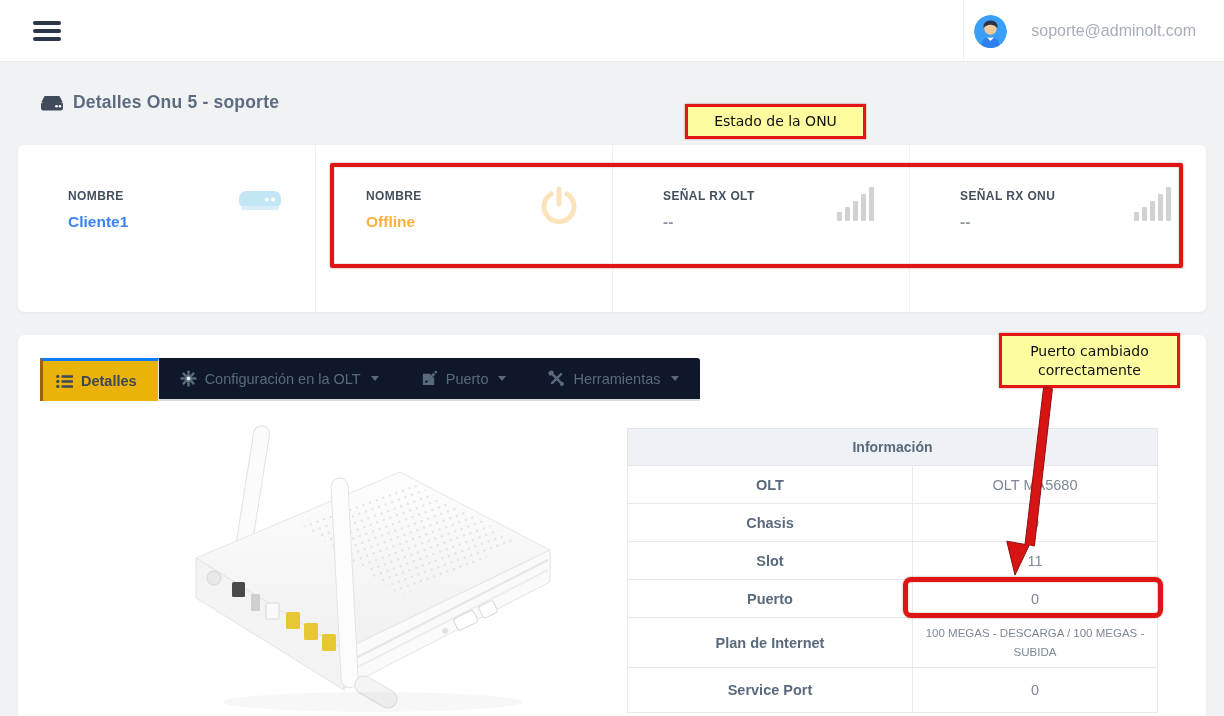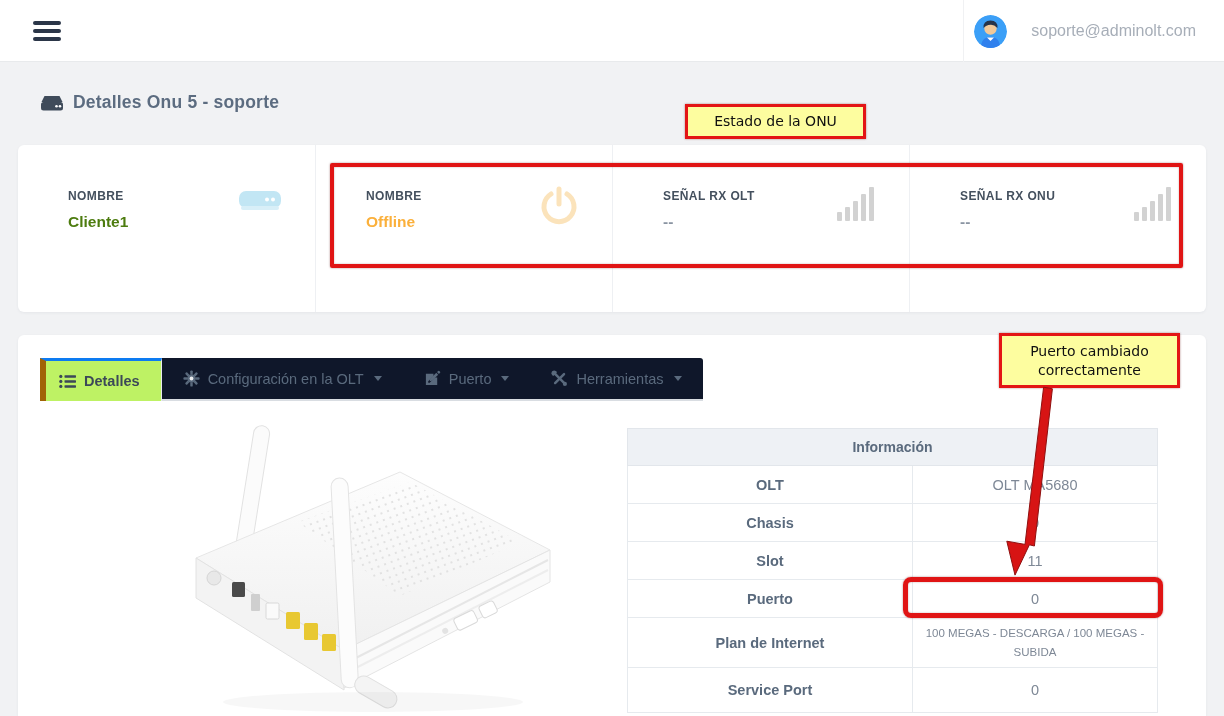--- a/index.html
+++ b/index.html
@@ -22,21 +22,21 @@
   
   .page-title-row { position:absolute; left:40px; top:92px; display:flex; align-items:center; gap:9px; }
   .page-title { font-size:17.5px; font-weight:bold; color:#5c6c80; letter-spacing:.2px; }
 
   
   .status-card { position:absolute; left:18px; top:145px; width:1188px; height:167px; background:#fff;
                  border-radius:6px; box-shadow:0 1px 3px rgba(40,50,70,.06); display:flex; }
   .status-col { width:297px; position:relative; padding:44px 0 0 50px; }
   .status-col + .status-col { border-left:1px solid #eef0f3; }
   .status-label { font-size:12px; font-weight:bold; color:#44505e; letter-spacing:.4px; }
-  .status-value { margin-top:10px; font-size:15.5px; font-weight:bold; color:#4d7c0f; }
+  .status-value { margin-top:10px; font-size:15.5px; font-weight:bold; color:#3b82f6; }
   .status-value.offline { color:#fbb03b; }
   .status-value.muted { color:#8a94a2; }
   .status-icon { position:absolute; right:32px; top:40px; }
 
   
   .callout { position:absolute; background:#fdfd9f; border:3px solid #e31515; color:#111;
              font-family:"DejaVu Sans", sans-serif; font-size:14px; text-align:center;
              display:flex; flex-direction:column; justify-content:center; line-height:1.35;
              box-shadow:0 0 2px rgba(90,0,0,.45); }
   .callout-estado { left:685px; top:104px; width:181px; height:35px; }
@@ -46,22 +46,22 @@
   .frame-status { left:330px; top:163px; width:853px; height:105px; }
   .frame-puerto { left:903px; top:577px; width:260px; height:41px; border-width:5px; border-radius:8px; }
   .arrow-overlay { position:absolute; left:995px; top:380px; width:70px; height:205px; }
 
   
   .main-card { position:absolute; left:18px; top:335px; width:1188px; height:381px; background:#fff;
                border-radius:6px 6px 0 0; box-shadow:0 1px 3px rgba(40,50,70,.06); }
   .tabbar { position:absolute; left:22px; top:23px; height:43px; display:flex; align-items:stretch; }
   .tab { display:flex; align-items:center; gap:8px; font-size:14.5px; color:#5a6a7d;
          padding:0 21px; cursor:pointer; white-space:nowrap; }
-  .tab.active { background:#bef264; color:#3c4858; font-weight:bold; border-top:3px solid #0d7bf1;
-                border-left:6px solid #a16207; border-right:1px solid #e7eaee;padding-left:13px; }
+  .tab.active { background:#eab308; color:#3c4858; font-weight:bold; border-top:3px solid #0d7bf1;
+                border-left:3px solid #a16207; border-right:1px solid #e7eaee;padding-left:13px; }
   .tab-group { display:flex; background:#0f172a; border-bottom:2px solid #d9dde2; border-radius:0 3px 0 0; }
   .caret { width:0; height:0; border-left:4px solid transparent; border-right:4px solid transparent;
            border-top:5px solid #5a6a7d; margin-left:2px; }
 
   
   .info-table { position:absolute; left:627px; top:428px; width:531px; border-collapse:collapse;
                 background:#fff;padding-left:36px; }
   .info-table th { height:37px; background:#eef1f5; border:1px solid #e2e6eb; font-size:14px;
                    font-weight:bold; color:#5a6a7d; text-align:center; }
   .info-table td { border:1px solid #e6eaee; text-align:center; font-size:14.5px; height:38px;

